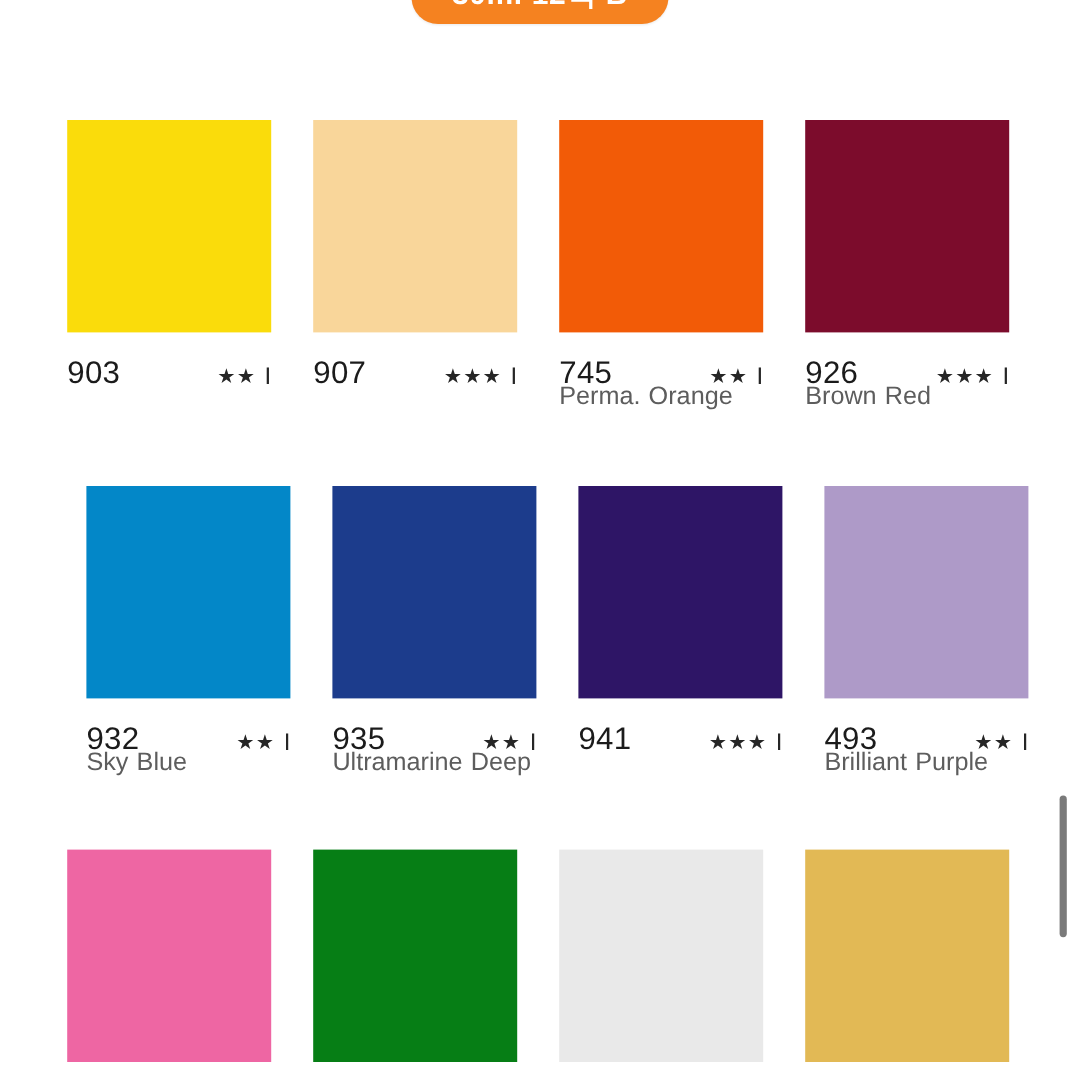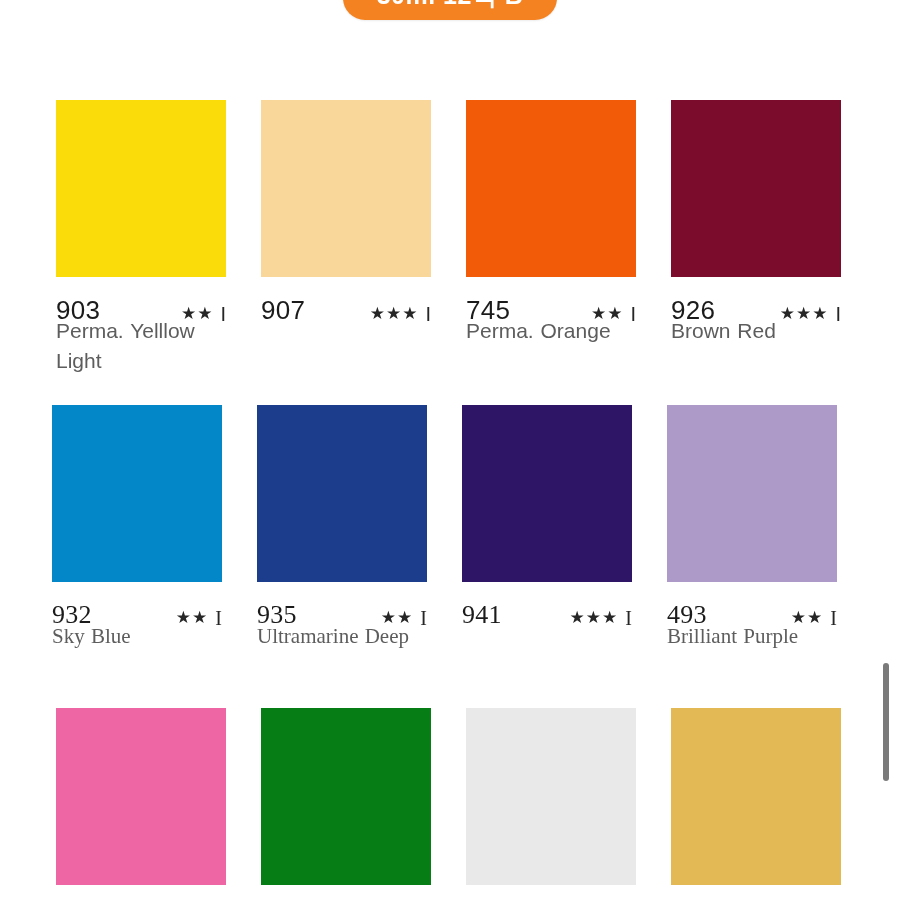--- a/index.html
+++ b/index.html
@@ -98,21 +98,21 @@
   }
 
   
   .gridrow {
     display: grid;
     grid-template-columns: repeat(4, 170px);
     column-gap: 35px;
   }
 
   .row-a { position: absolute; top: 100px; left: 56px; }
-  .row-b { position: absolute; top: 405px; left: 52px; font-family: Liberation Serif, serif; }
+  .row-b { position: absolute; top: 405px; left: 72px; }
   .row-c { position: absolute; top: 708px; left: 56px; }
 
   
   .scrollbar-track {
     position: absolute;
     right: 9px;
     top: 0;
     width: 8px;
     height: 900px;
     background: transparent;
@@ -139,21 +139,20 @@
   <div class="gridrow row-a">
     <div class="cell">
       <div class="swatch" style="background-color: rgb(250, 220, 11);"></div>
       <div class="meta">
         <span class="code">903</span>
         <span class="rating">
           <span class="stars">★★</span>
           <span class="series">I</span>
         </span>
       </div>
-      <div class="cname">Perma. Yelllow Light</div>
     </div>
 
     <div class="cell">
       <div class="swatch" style="background-color: rgb(249, 214, 154);"></div>
       <div class="meta">
         <span class="code">907</span>
         <span class="rating">
           <span class="stars">★★★</span>
           <span class="series">I</span>
         </span>

